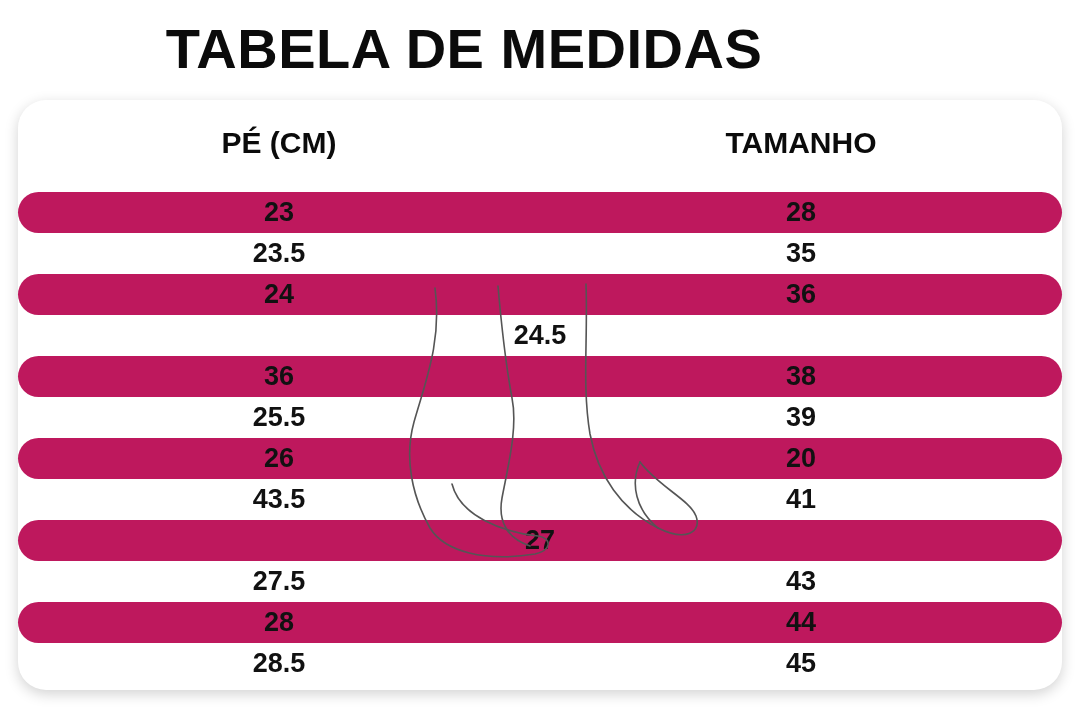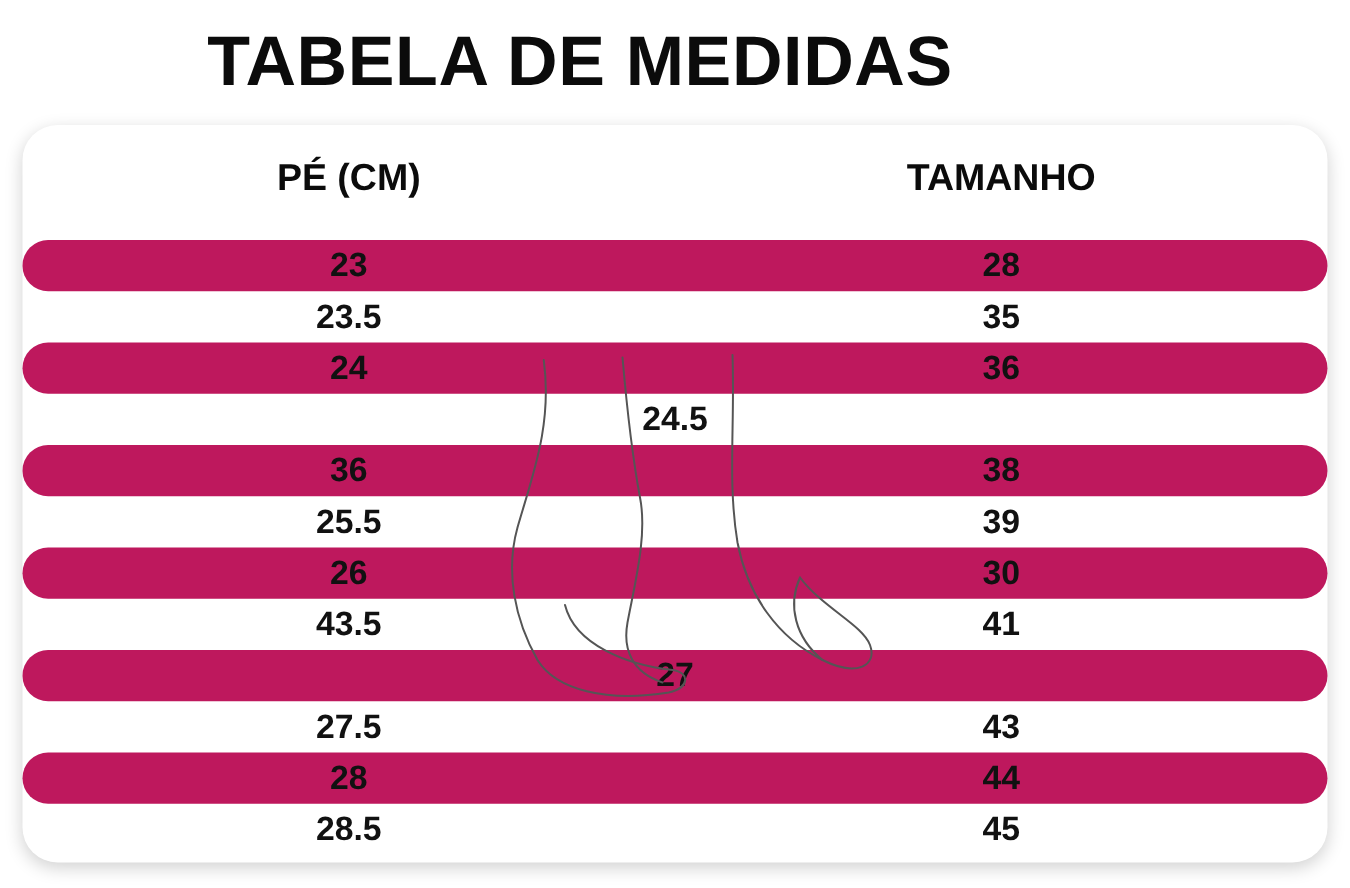--- a/index.html
+++ b/index.html
@@ -122,21 +122,21 @@
     <div class="row striped">
       <div class="cell">36</div>
       <div class="cell">38</div>
     </div>
     <div class="row">
       <div class="cell">25.5</div>
       <div class="cell">39</div>
     </div>
     <div class="row striped">
       <div class="cell">26</div>
-      <div class="cell">30</div>
+      <div class="cell">20</div>
     </div>
     <div class="row">
       <div class="cell">43.5</div>
       <div class="cell">41</div>
     </div>
     <div class="row striped">
       <div class="cell">27</div>
     </div>
     <div class="row">
       <div class="cell">27.5</div>

